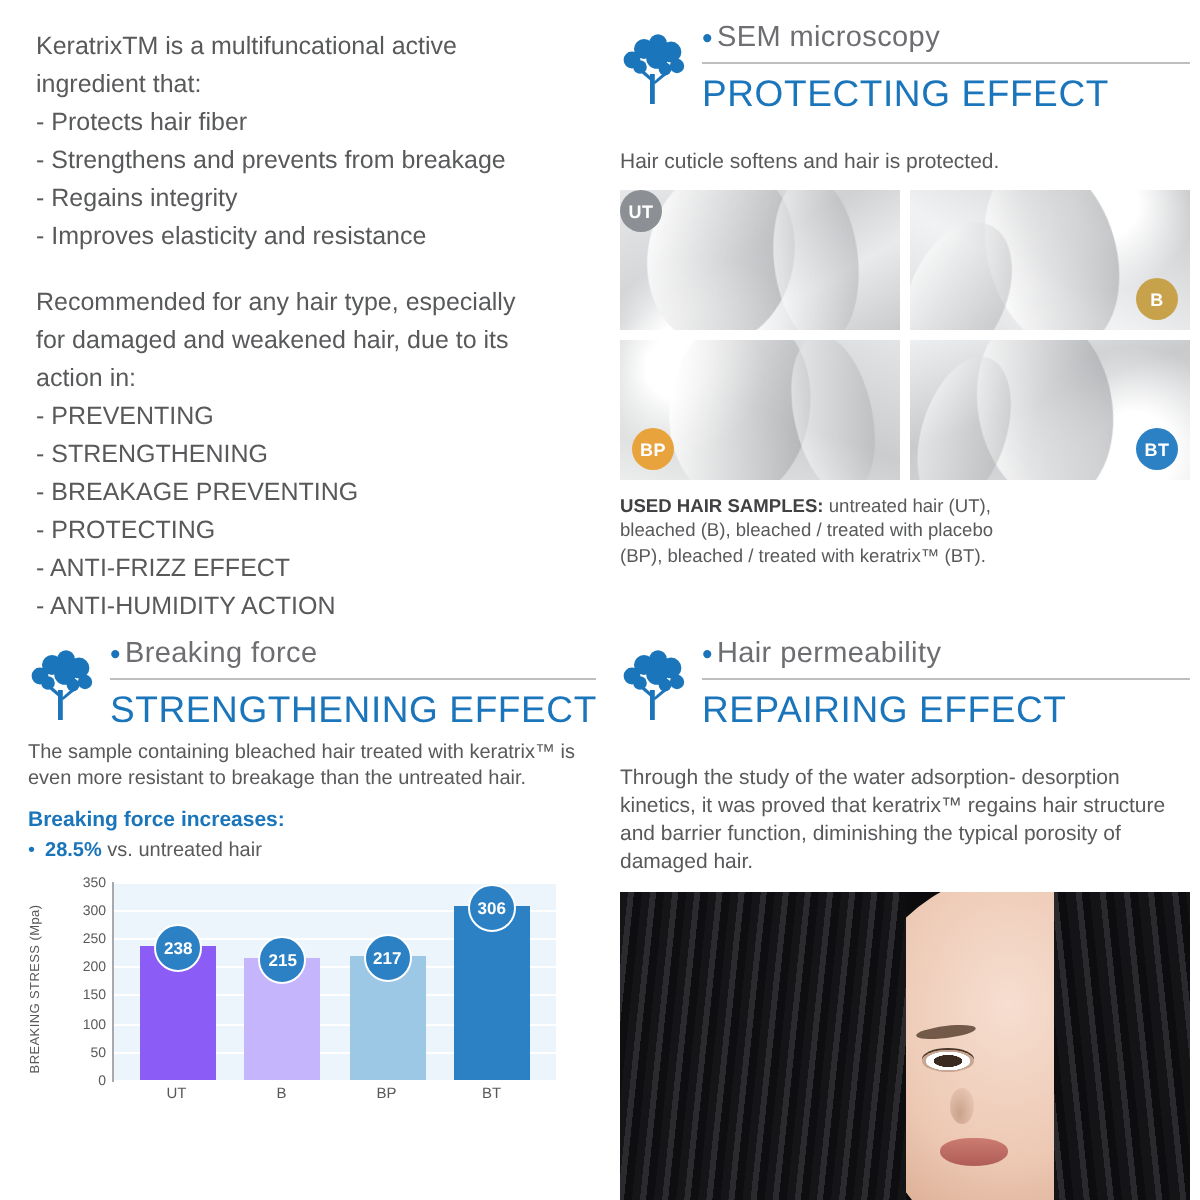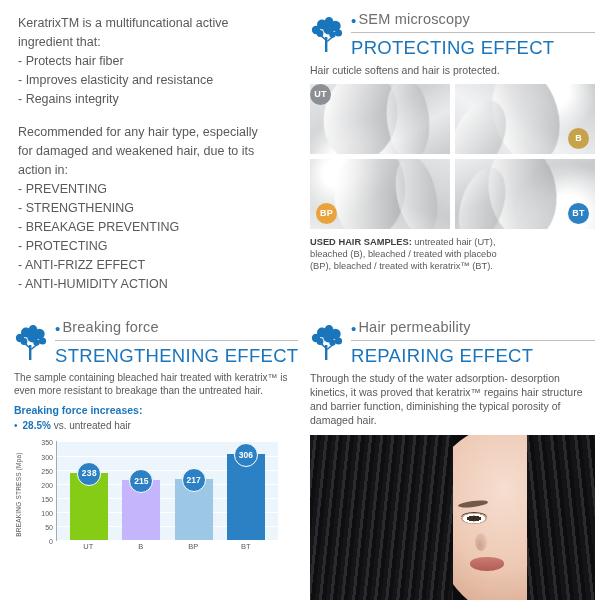--- a/index.html
+++ b/index.html
@@ -76,21 +76,21 @@
     color: #1b75bb;
     font-size: 18.5px;
     letter-spacing: 0.3px;
     font-weight: 400;
     white-space: nowrap;
   }
   .sub-desc {
     font-size: 10.5px;
     line-height: 14px;
     color: #58595b;
-    margin-top: 4px;
+    margin-top: 16px;
   }
 
   
   .sem-grid {
     display: grid;
     grid-template-columns: 1fr 1fr;
     gap: 5px;
     margin-top: 7px;
   }
   .sem-cell {
@@ -345,22 +345,23 @@
 <body>
 
 <div class="page">
 
   <div class="quad" id="quad-tl">
     <div class="body-text">
       <p>
         <span class="line">KeratrixTM is a multifuncational active</span>
         <span class="line">ingredient that:</span>
         <span class="line">- Protects hair fiber</span>
+        <span class="line">- Strengthens and prevents from breakage</span>
+        <span class="line">- Regains integrity</span>
         <span class="line">- Improves elasticity and resistance</span>
-        <span class="line">- Regains integrity</span>
       </p>
       <p>
         <span class="line">Recommended for any hair type, especially</span>
         <span class="line">for damaged and weakened hair, due to its</span>
         <span class="line">action in:</span>
         <span class="line">- PREVENTING</span>
         <span class="line">- STRENGTHENING</span>
         <span class="line">- BREAKAGE PREVENTING</span>
         <span class="line">- PROTECTING</span>
         <span class="line">- ANTI-FRIZZ EFFECT</span>
@@ -486,21 +487,21 @@
           </div>
         <div class="gridline" style="top:85.71%;">
             <span class="ytick">50</span>
           </div>
         <div class="gridline" style="top:100%;">
             <span class="ytick">0</span>
           </div>
 
         <div class="bars">
           <div class="bar-col">
-            <div class="bar" style="height:68%;background:#84cc16;font-family:Liberation Mono, monospace;">
+            <div class="bar" style="height:68%;background:#8b5cf6;">
               <span class="bar-badge">238</span>
             </div>
           </div>
           <div class="bar-col">
             <div class="bar" style="height:61.4%;background:#c4b5fd;">
               <span class="bar-badge">215</span>
             </div>
           </div>
           <div class="bar-col">
             <div class="bar" style="height:62%;background:#9cc8e6;">

